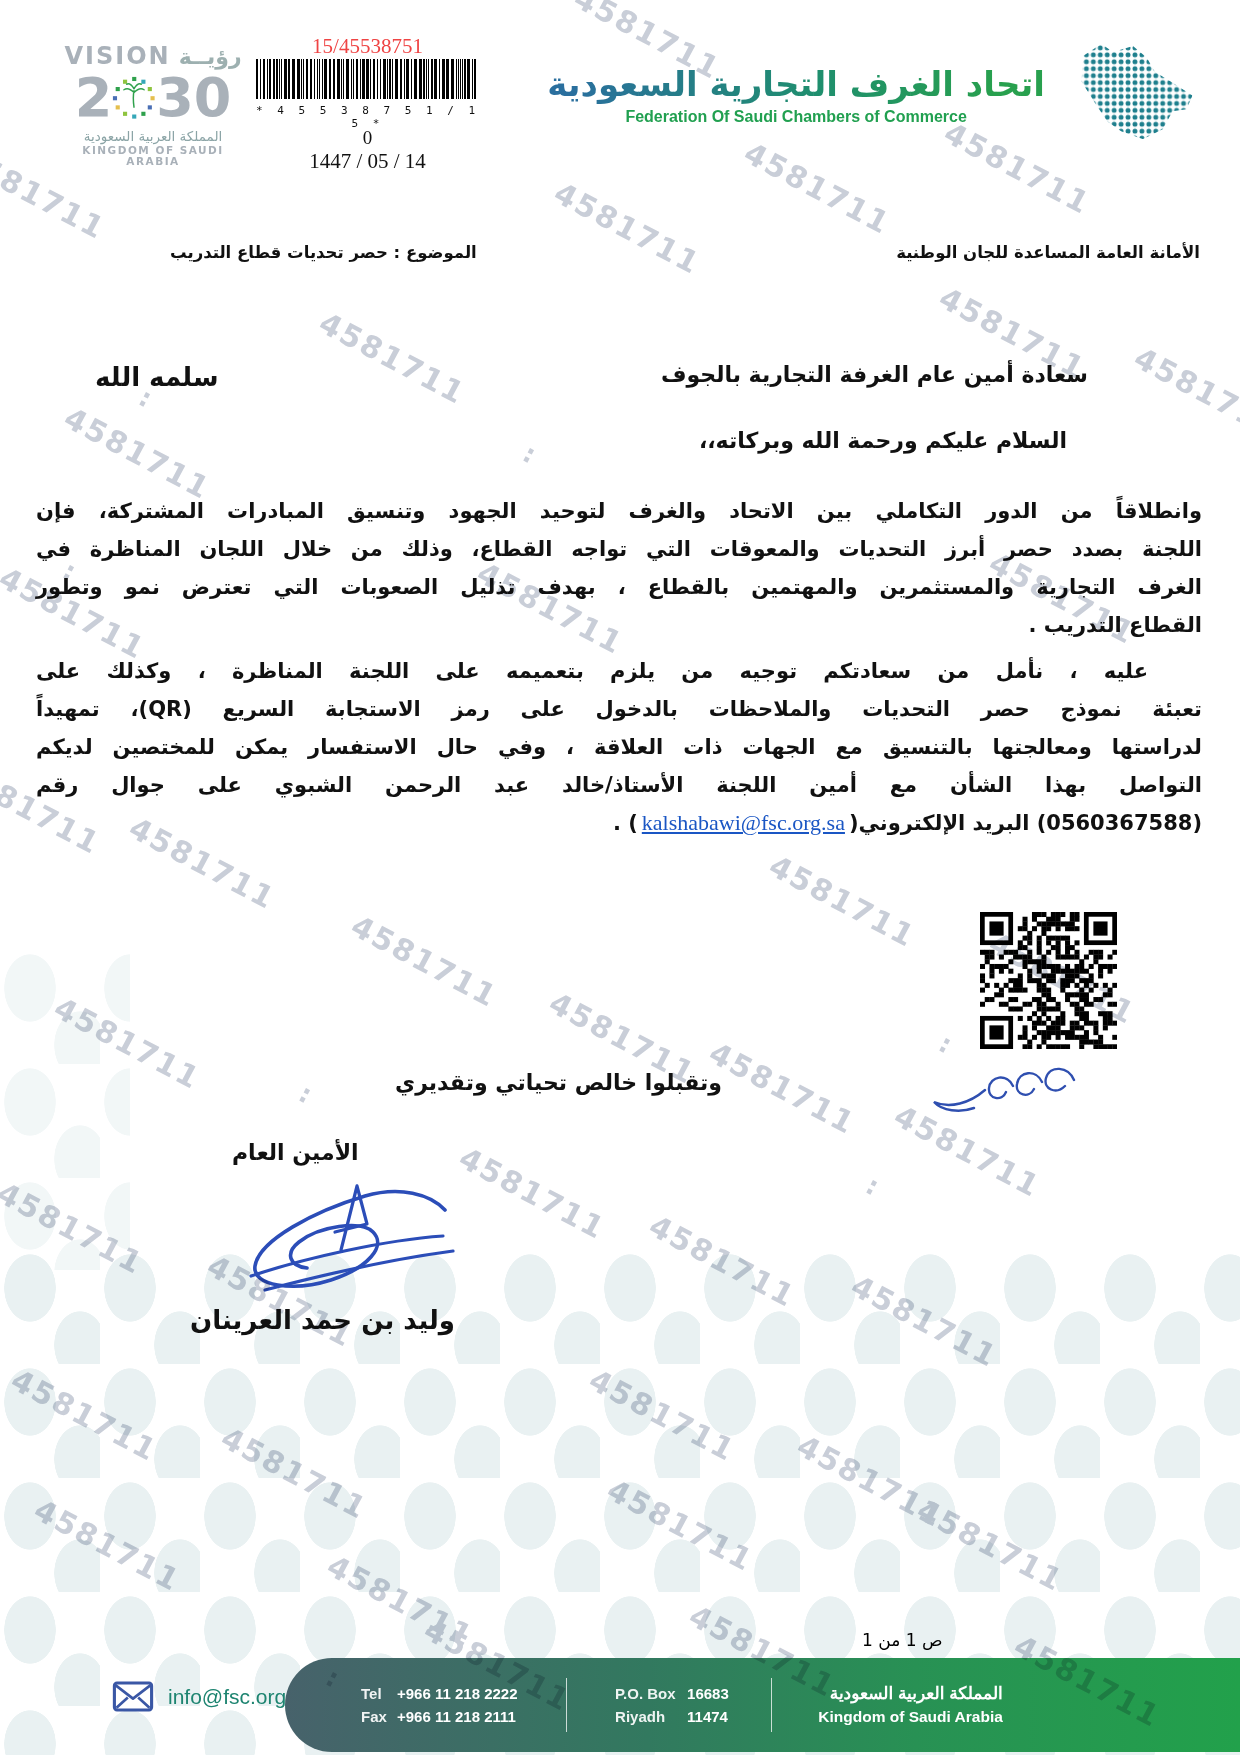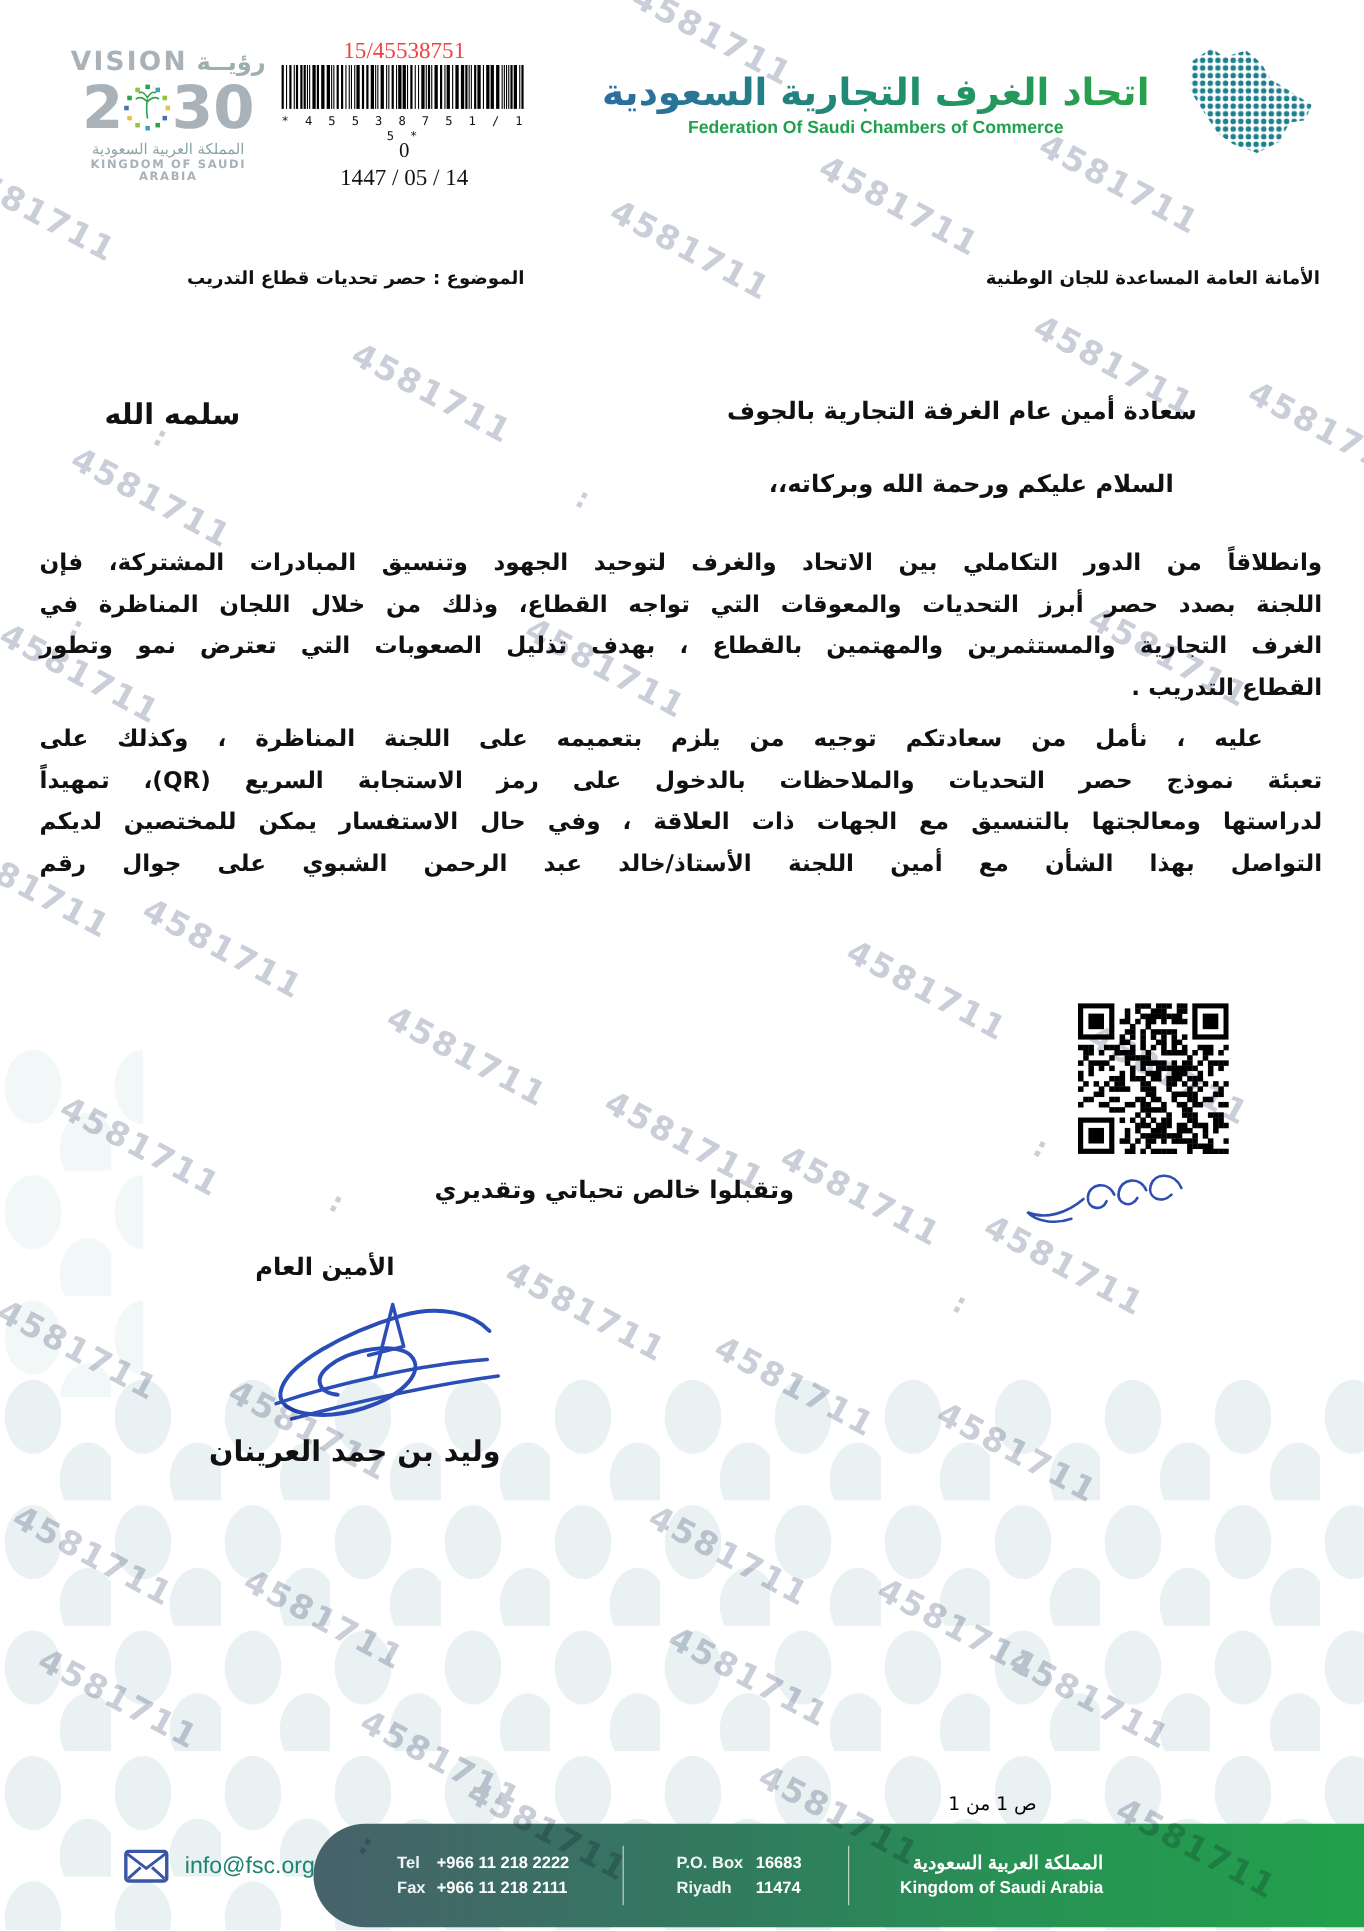--- a/index.html
+++ b/index.html
@@ -218,20 +218,23 @@
 
     <div class="body-block">
       <div class="line">وانطلاقاً من الدور التكاملي بين الاتحاد والغرف لتوحيد الجهود وتنسيق المبادرات المشتركة، فإن</div>
       <div class="line">اللجنة بصدد حصر أبرز التحديات والمعوقات التي تواجه القطاع، وذلك من خلال اللجان المناظرة في</div>
       <div class="line">الغرف التجارية والمستثمرين والمهتمين بالقطاع ، بهدف تذليل الصعوبات التي تعترض نمو وتطور</div>
       <div class="line no-just">القطاع التدريب .</div>
       <div class="line indent gap">عليه ، نأمل من سعادتكم توجيه من يلزم بتعميمه على اللجنة المناظرة ، وكذلك على</div>
       <div class="line">تعبئة نموذج حصر التحديات والملاحظات بالدخول على رمز الاستجابة السريع   (QR)، تمهيداً</div>
       <div class="line">لدراستها ومعالجتها بالتنسيق مع الجهات ذات العلاقة ، وفي حال الاستفسار يمكن للمختصين لديكم</div>
       <div class="line">التواصل بهذا الشأن مع أمين اللجنة الأستاذ/خالد عبد الرحمن الشبوي على جوال رقم</div>
+      <div class="line contact">
+        <span>(0560367588) البريد الإلكتروني(</span><a class="email" href="#" dir="ltr">kalshabawi@fsc.org.sa</a><span>) .</span>
+      </div>
     </div>
 
     <svg id="qr" class="qr" width="137" height="137" viewBox="0 0 137 137">
         <rect x="0" y="0" width="137" height="137" fill="#fff"></rect>
         <rect x="51.96551724137932" y="0" width="5.024137931034483" height="5.024137931034483" fill="#000"></rect>
         <rect x="56.689655172413794" y="0" width="5.024137931034483" height="5.024137931034483" fill="#000"></rect>
         <rect x="61.41379310344828" y="0" width="5.024137931034483" height="5.024137931034483" fill="#000"></rect>
         <rect x="70.86206896551725" y="0" width="5.024137931034483" height="5.024137931034483" fill="#000"></rect>
         <rect x="75.58620689655173" y="0" width="5.024137931034483" height="5.024137931034483" fill="#000"></rect>
         <rect x="80.3103448275862" y="0" width="5.024137931034483" height="5.024137931034483" fill="#000"></rect>

